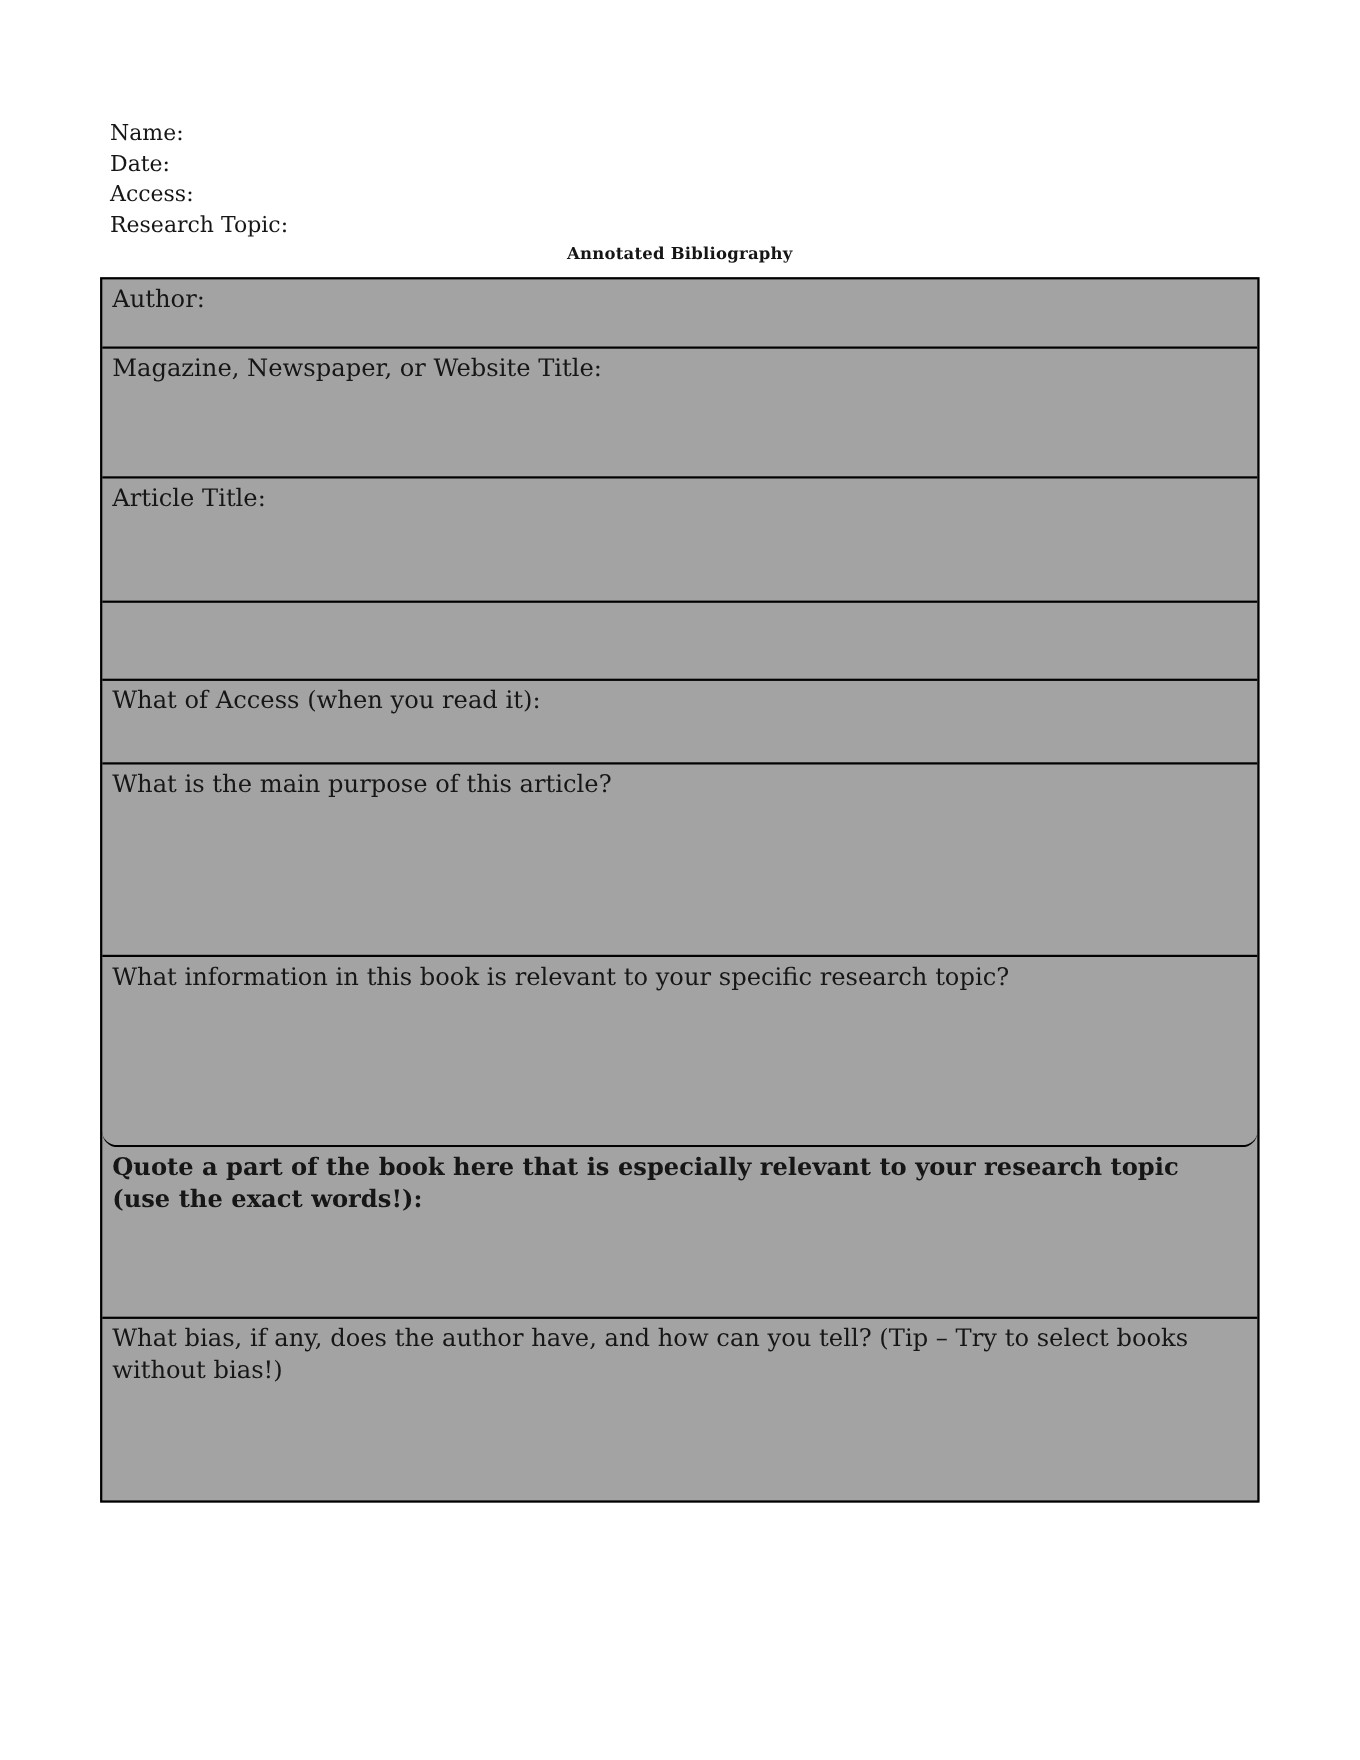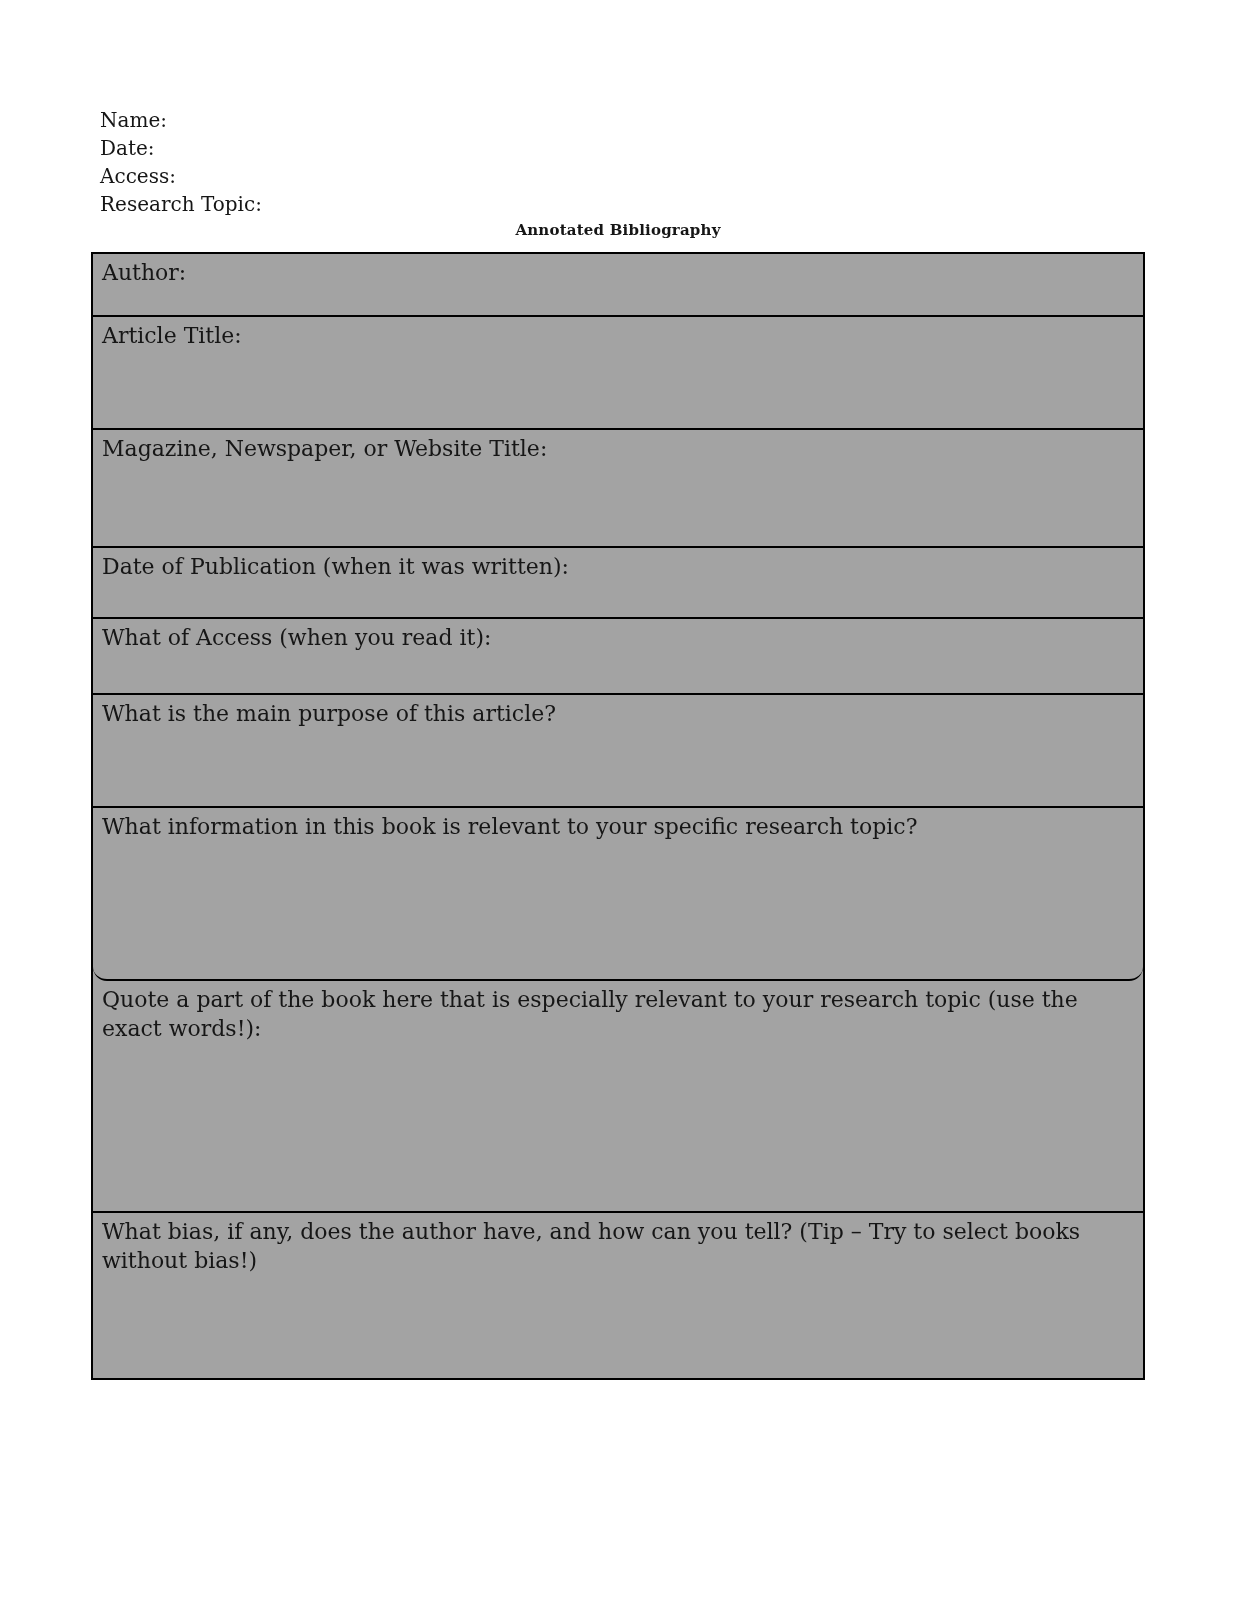--- a/index.html
+++ b/index.html
@@ -62,23 +62,23 @@
     line-height: 29px;
     overflow: hidden;
   }
   .bib-row:last-child { border-bottom: none; }
 
   .row-author        { height: 63px; }
   .row-article-title { height: 113px; }
   .row-source-title  { height: 118px; }
   .row-pub-date      { height: 71px; }
   .row-access-date   { height: 76px; }
-  .row-main-purpose  { height: 113px; }
+  .row-main-purpose  { height: 175px; }
   .row-relevant-info { height: 173px; border-radius: 14px; }
-  .row-quote         { height: 232px; }
+  .row-quote         { height: 156px; font-weight: bold; }
   .row-bias          { height: 165px; }
 
   .answer-space {
     width: 100%;
     height: calc(100% - 34px);
   }
 </style>
 </head>
 <body>
 
@@ -93,32 +93,31 @@
 
   <div class="doc-title">Annotated Bibliography</div>
 
   <div class="bib-table">
 
     <div class="bib-row row-author">
       <span>Author:</span>
       <div class="answer-space"></div>
     </div>
 
+    <div class="bib-row row-source-title">
+      <span>Magazine, Newspaper, or Website Title:</span>
+      <div class="answer-space"></div>
+    </div>
+
     <div class="bib-row row-article-title">
       <span>Article Title:</span>
       <div class="answer-space"></div>
     </div>
 
-    <div class="bib-row row-source-title">
-      <span>Magazine, Newspaper, or Website Title:</span>
-      <div class="answer-space"></div>
-    </div>
-
     <div class="bib-row row-pub-date">
-      <span>Date of Publication (when it was written):</span>
       <div class="answer-space"></div>
     </div>
 
     <div class="bib-row row-access-date">
       <span>What of Access (when you read it):</span>
       <div class="answer-space"></div>
     </div>
 
     <div class="bib-row row-main-purpose">
       <span>What is the main purpose of this article?</span>

